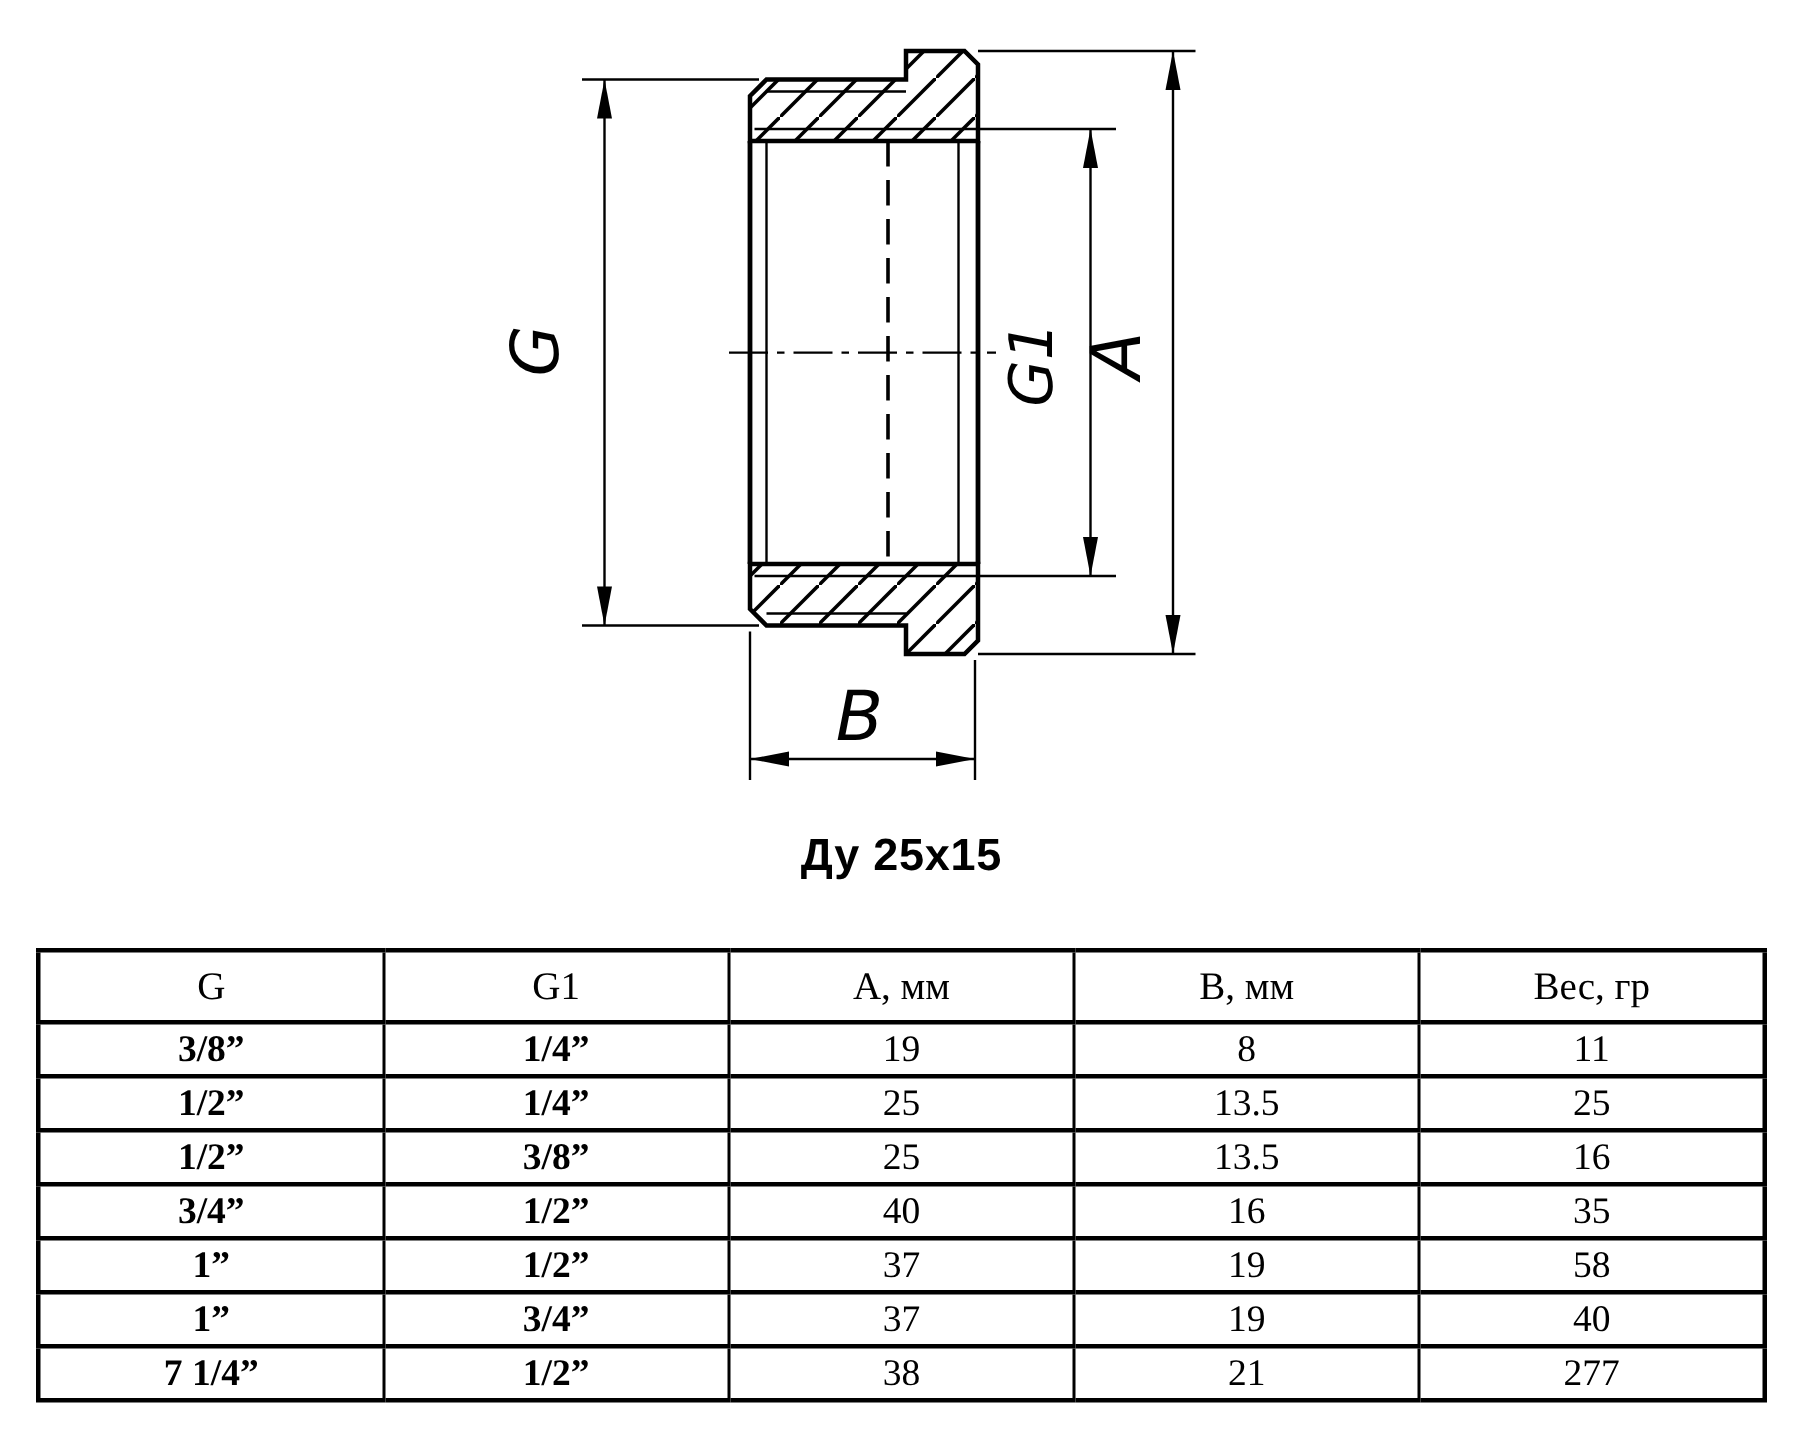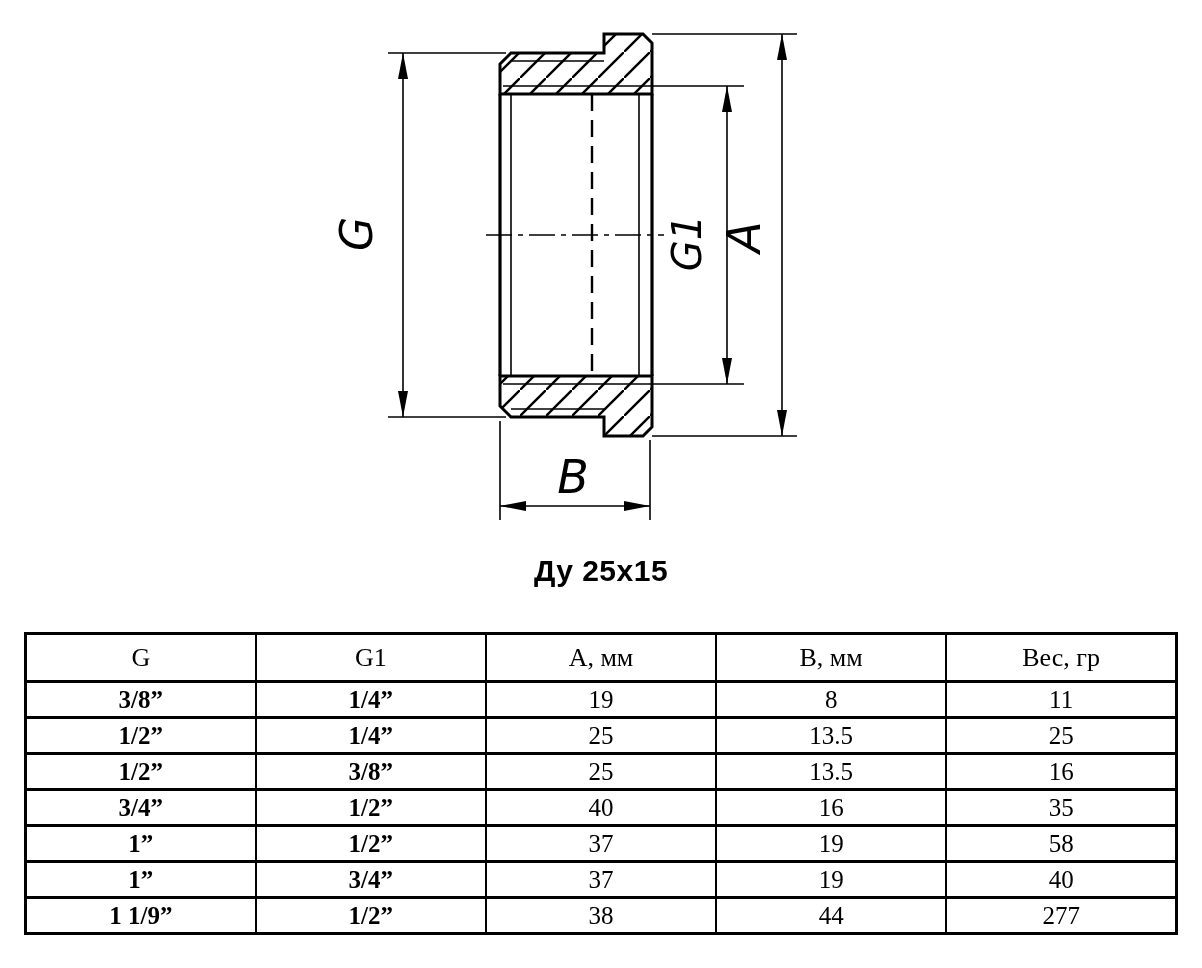--- a/index.html
+++ b/index.html
@@ -145,22 +145,22 @@
         <td>58</td>
       </tr>
       <tr>
         <td class="inch">1”</td>
         <td class="inch">3/4”</td>
         <td>37</td>
         <td>19</td>
         <td>40</td>
       </tr>
       <tr>
-        <td class="inch">1 1/9”</td>
+        <td class="inch">7 1/4”</td>
         <td class="inch">1/2”</td>
         <td>38</td>
-        <td>44</td>
+        <td>21</td>
         <td>277</td>
       </tr>
     </tbody>
   </table>
 
 </div>
 
 </body></html>

